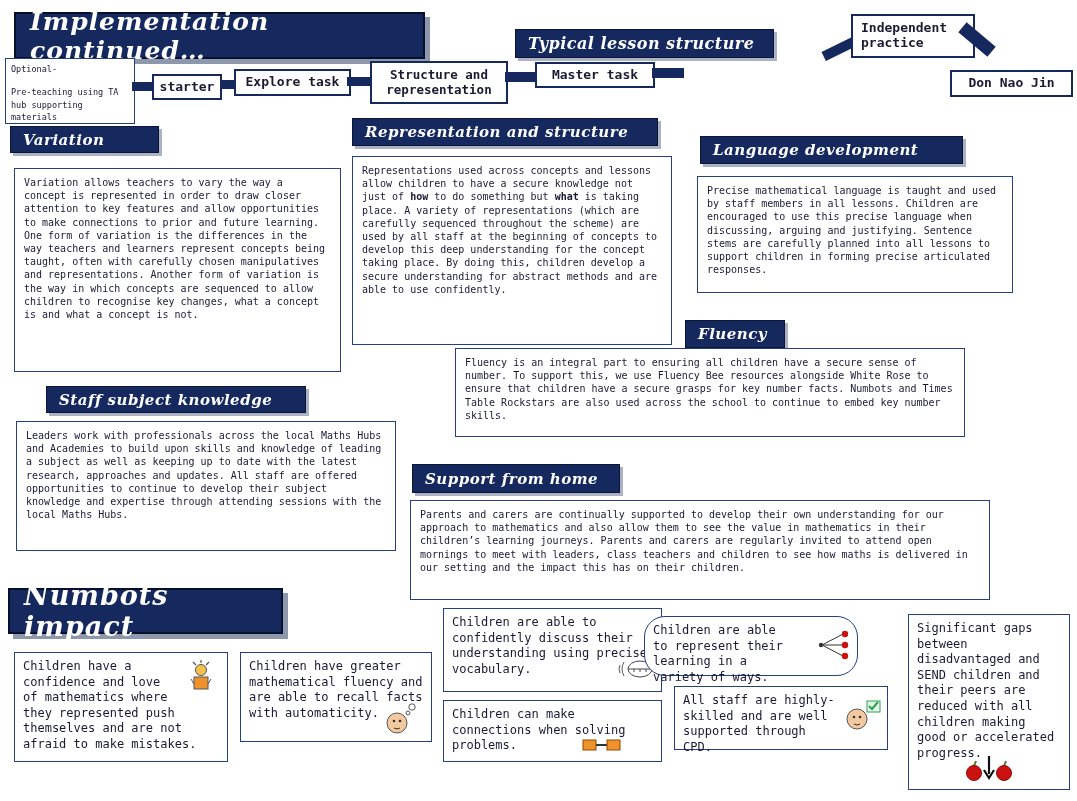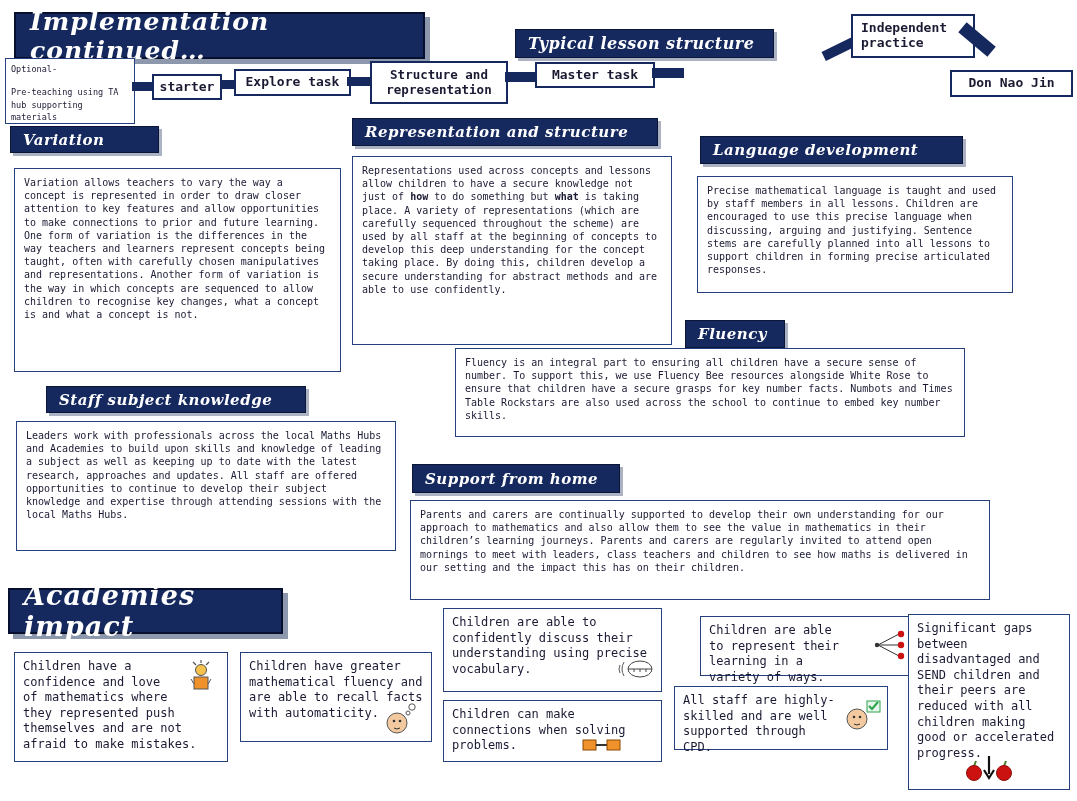--- a/index.html
+++ b/index.html
@@ -126,21 +126,21 @@
   </div>
 
   <div class="abs hdr" style="left:412px;top:464px;width:208px;height:29px;">
     <span>Support from home</span>
   </div>
   <div class="abs bodybox" style="left:410px;top:500px;width:580px;height:100px;">
     <span>Parents and carers are continually supported to develop their own understanding for our approach to mathematics and also allow them to see the value in mathematics in their children’s learning journeys.  Parents and carers are regularly invited to attend open mornings to meet with leaders, class teachers and children to see how maths is delivered in our setting and the impact this has on their children.</span>
   </div>
 
   <div class="abs bigtitle" style="left:8px;top:588px;width:275px;height:46px;font-size:27px;">
-    <span>Academies impact</span>
+    <span>Numbots impact</span>
   </div>
 
   <div class="card" style="left:14px;top:652px;width:214px;height:110px;">
     <span class="icon-float">
       <svg width="36" height="34" viewBox="0 0 36 34">
         <g stroke="#555" stroke-width="1.2" fill="none">
           <line x1="18" y1="1" x2="18" y2="4"></line>
             <line x1="10" y1="3" x2="13" y2="6"></line>
             <line x1="26" y1="3" x2="23" y2="6"></line>
         </g>
@@ -184,21 +184,21 @@
     <span>Children can make connections when solving problems.</span>
     <span class="icon-abs" style="right:38px;bottom:2px;">
       <svg width="42" height="18" viewBox="0 0 42 18">
         <rect x="2" y="4" width="13" height="10" fill="#f0922b" stroke="#8a4a00"></rect>
         <line x1="15" y1="9" x2="26" y2="9" stroke="#333" stroke-width="2"></line>
         <rect x="26" y="4" width="13" height="10" fill="#f0922b" stroke="#8a4a00"></rect>
       </svg>
     </span>
   </div>
 
-  <div class="card" style="left:700px;top:616px;width:214px;height:60px;padding-right:60px;">
+  <div class="card" style="left:644px;top:616px;width:214px;height:60px;padding-right:60px;border-radius:21px;">
     <span>Children are able to represent their learning in a variety of ways.</span>
     <span class="icon-abs" style="right:4px;top:12px;">
       <svg width="38" height="32" viewBox="0 0 38 32">
         <g stroke="#333" stroke-width="1">
           <line x1="7" y1="16" x2="28" y2="5"></line>
             <line x1="7" y1="16" x2="28" y2="16"></line>
             <line x1="7" y1="16" x2="28" y2="27"></line>
         </g>
         <circle cx="6" cy="16" r="2.2" fill="#333"></circle>
         <circle cx="30" cy="5" r="3.2" fill="#cc1111"></circle>

